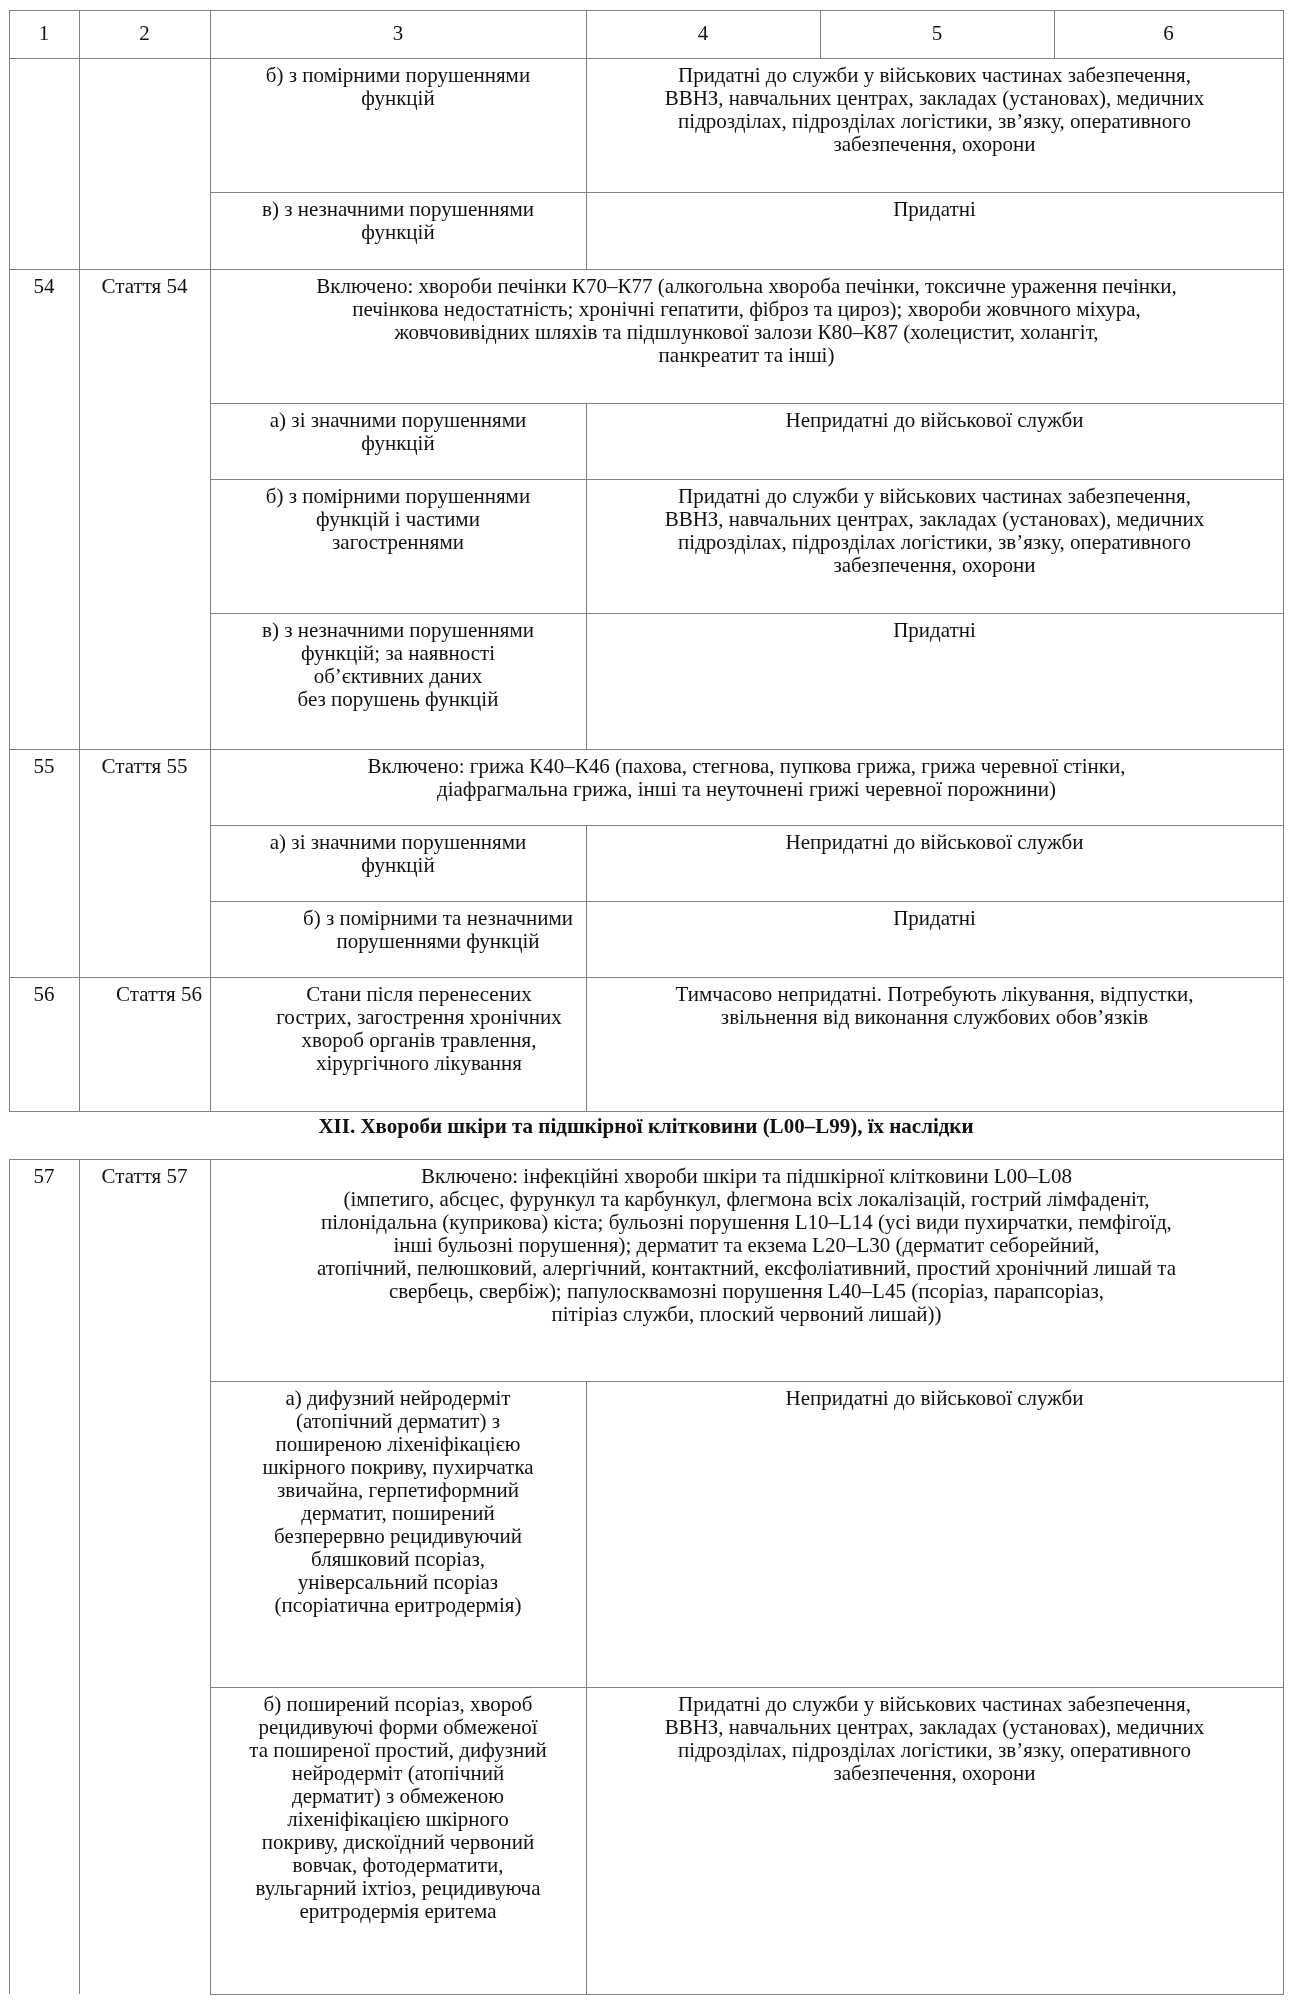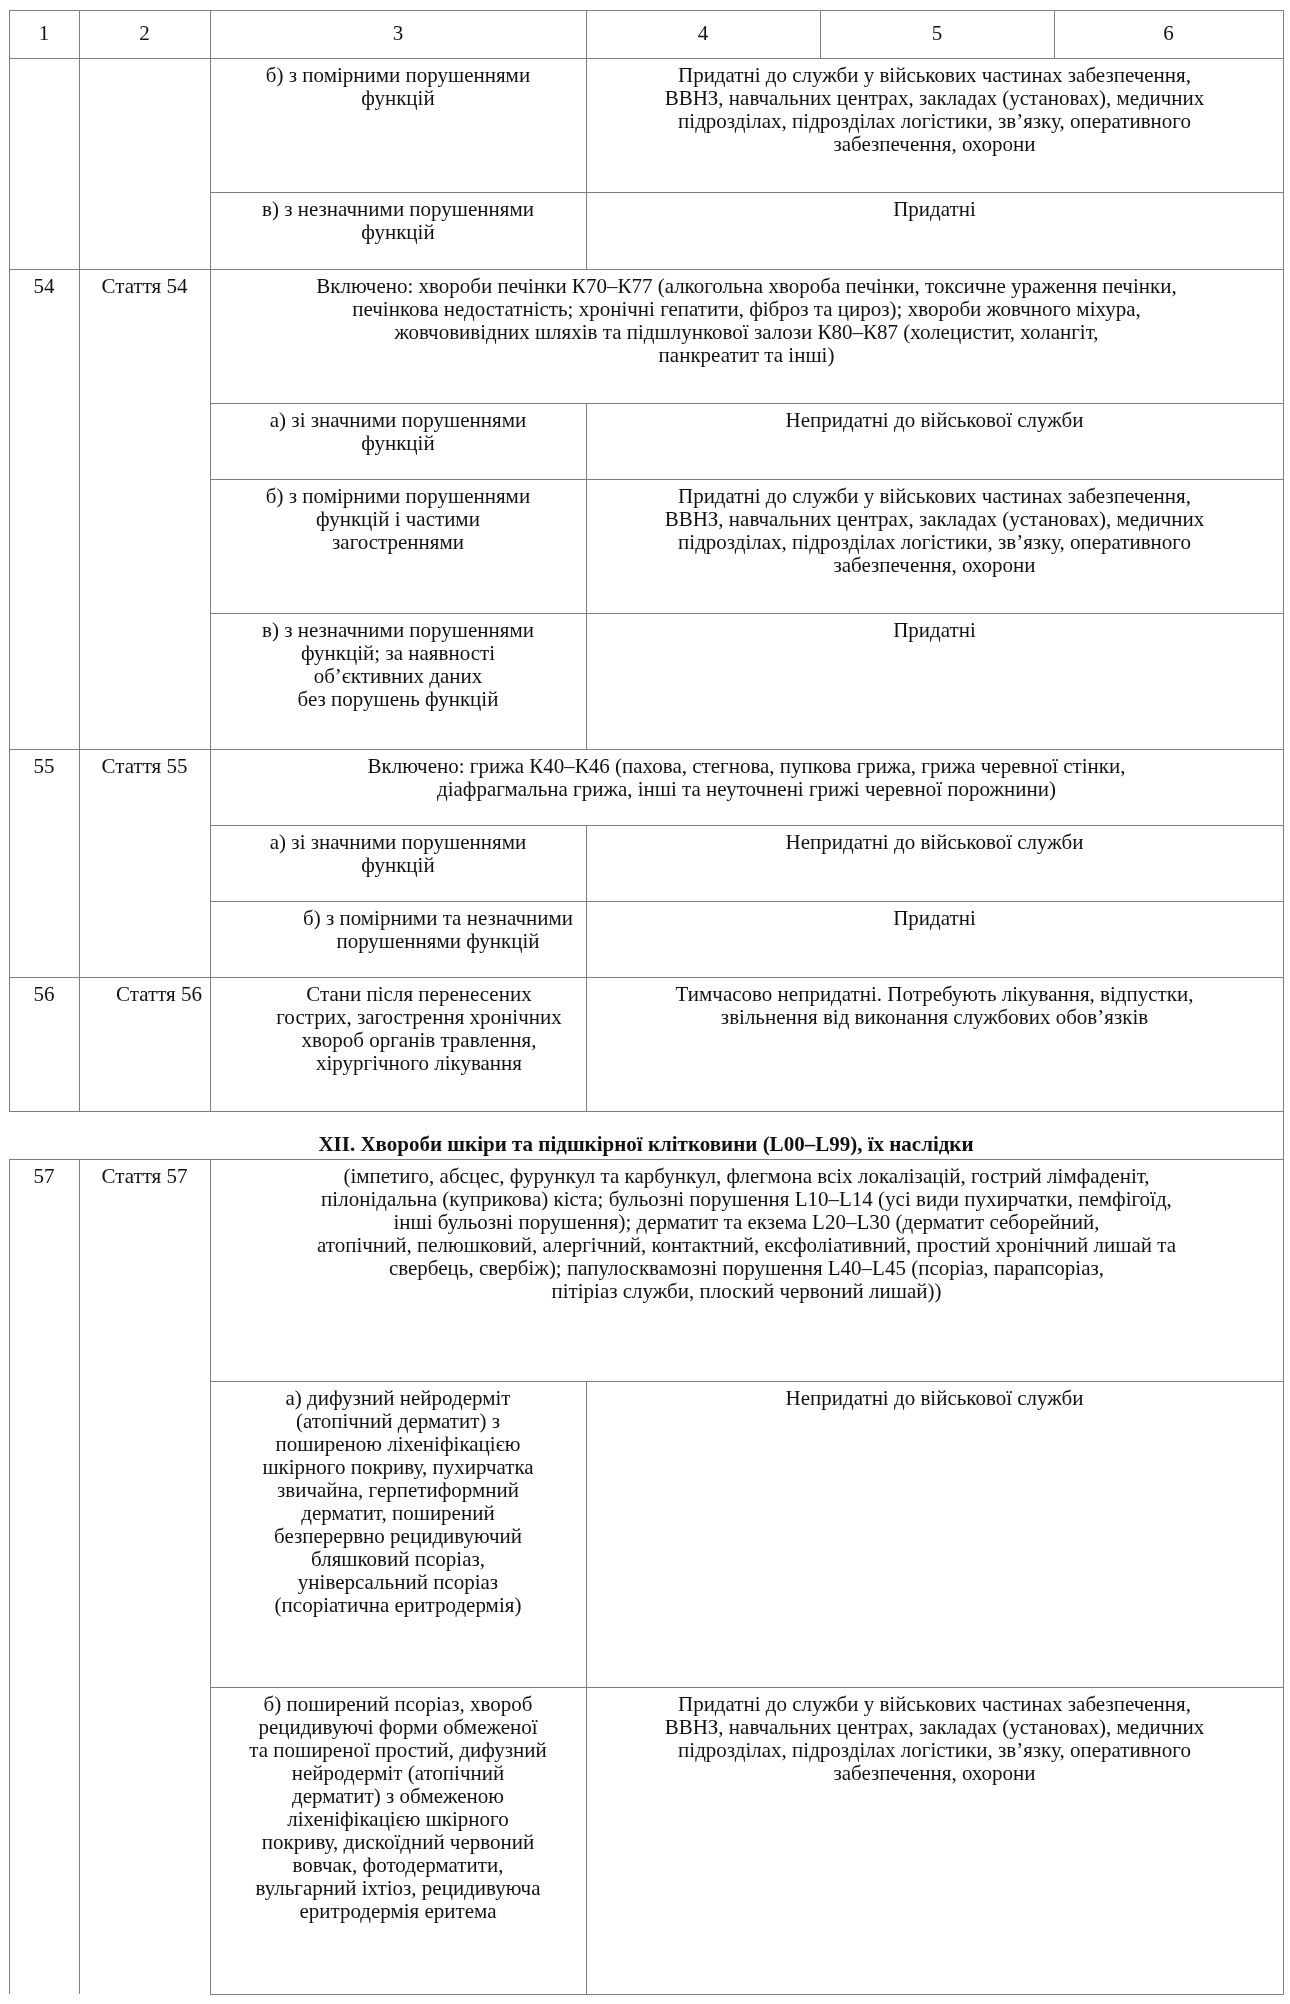--- a/index.html
+++ b/index.html
@@ -108,25 +108,26 @@
       <span class="ln">Стани після перенесених</span>
       <span class="ln">гострих, загострення хронічних</span>
       <span class="ln">хвороб органів травлення,</span>
       <span class="ln">хірургічного лікування</span>
     </div>
   <div class="cell" style="left:586px;top:977px;width:697px;height:134px;">
       <span class="ln">Тимчасово непридатні. Потребують лікування, відпустки,</span>
       <span class="ln">звільнення від виконання службових обов’язків</span>
     </div>
 
-  <div class="cell bold" style="left:9px;top:1111px;width:1274px;height:48px;padding-top:22px;">XII. Хвороби шкіри та підшкірної клітковини (L00–L99), їх наслідки</div>
+  <div class="cell bold" style="left:9px;top:1111px;width:1274px;height:48px;padding-top:4px;">XII. Хвороби шкіри та підшкірної клітковини (L00–L99), їх наслідки</div>
 
   <div class="cell" style="left:9px;top:1159px;width:70px;">57</div>
   <div class="cell" style="left:79px;top:1159px;width:131px;">Стаття 57</div>
   <div class="cell" style="left:210px;top:1159px;width:1073px;height:222px;">
+      <span class="ln">Включено: інфекційні хвороби шкіри та підшкірної клітковини L00–L08</span>
       <span class="ln">(імпетиго, абсцес, фурункул та карбункул, флегмона всіх локалізацій, гострий лімфаденіт,</span>
       <span class="ln">пілонідальна (куприкова) кіста; бульозні порушення L10–L14 (усі види пухирчатки, пемфігоїд,</span>
       <span class="ln">інші бульозні порушення); дерматит та екзема L20–L30 (дерматит себорейний,</span>
       <span class="ln">атопічний, пелюшковий, алергічний, контактний, ексфоліативний, простий хронічний лишай та</span>
       <span class="ln">свербець, свербіж); папулосквамозні порушення L40–L45 (псоріаз, парапсоріаз,</span>
       <span class="ln">пітіріаз служби, плоский червоний лишай))</span>
     </div>
   <div class="cell" style="left:210px;top:1381px;width:376px;height:306px;">
       <span class="ln">а) дифузний нейродерміт</span>
       <span class="ln">(атопічний дерматит) з</span>

